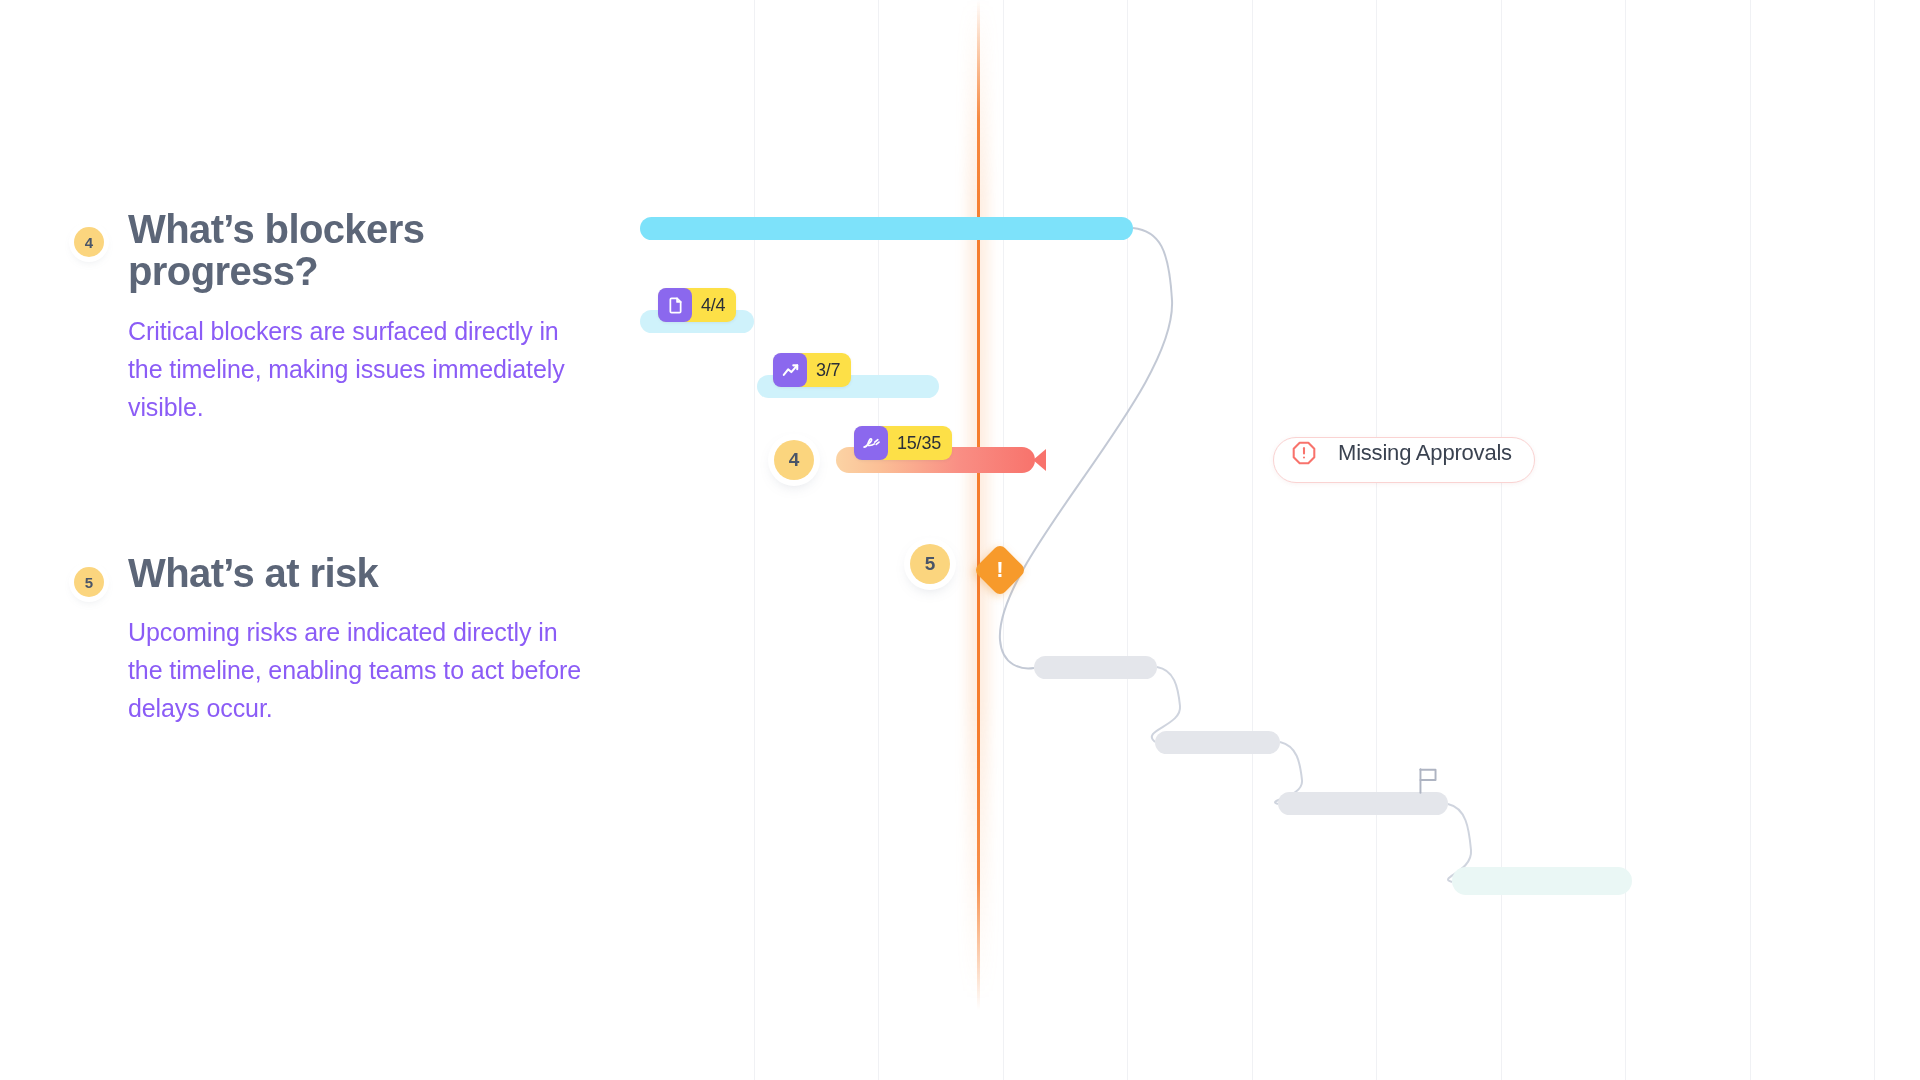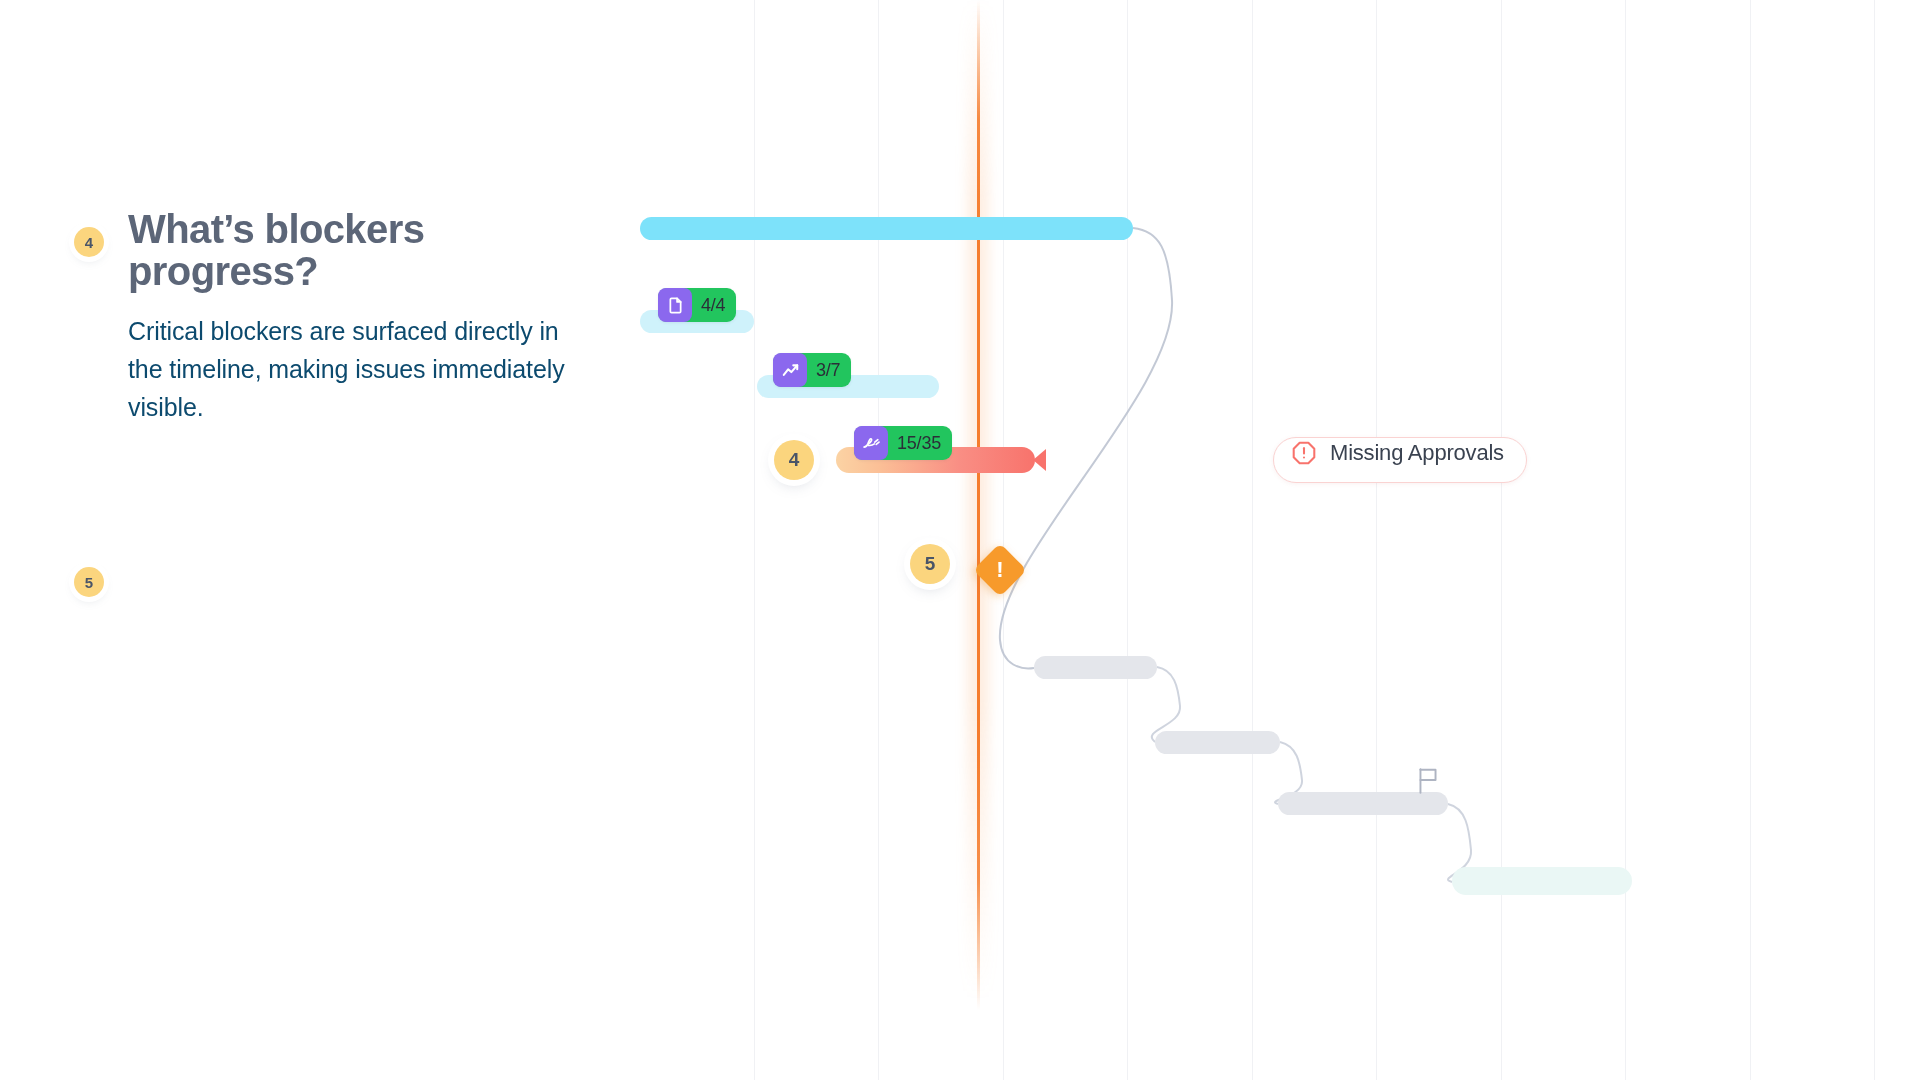--- a/index.html
+++ b/index.html
@@ -57,21 +57,21 @@
     font-size: 40px;
     line-height: 1.06;
     font-weight: bold;
     color: #5C6678;
     letter-spacing: -0.6px;
   }
   .feature p {
     margin-top: 19px;
     font-size: 25px;
     line-height: 1.52;
-    color: #0c4a6e;
+    color: #8b5cf6;
     letter-spacing: -0.1px;
     max-width: 455px;
   }
 
   
   .timeline {
     position: absolute;
     left: 640px;
     top: 0px;
     width: 1280px;
@@ -122,21 +122,21 @@
   .bar-risk    { background: linear-gradient(to right, #FBD3A4 0%, #FBBF96 22%, #F98E84 62%, #F8736C 100%); }
 
   .connector { position: absolute; left: 0; top: 0; overflow: visible; pointer-events: none; }
 
   
   .chip {
     position: absolute;
     height: 34px;
     display: flex;
     align-items: center;
-    background: #22c55e;
+    background: #fde047;
     border-radius: 9px;
     padding-right: 11px;
     box-shadow: 0 1px 3px rgba(90,100,120,0.10);
   }
   .chip .ic {
     width: 34px;
     height: 34px;
     border-radius: 8px;
     background: #8B68EE;
     display: flex;
@@ -196,20 +196,21 @@
   .alert-pill {
     position: absolute;
     height: 46px;
     display: flex;
     align-items: center;
     background: #FFFFFF;
     border: 1.5px solid #FAD3D2;
     border-radius: 999px;
     padding: 0 22px 15px 17px;
     box-shadow: 0 1px 4px rgba(200,120,120,0.10);
+    gap: 8px;
   }
   .alert-pill .oct { width: 26px; height: 26px; flex: none; }
   .alert-pill .txt {
     font-size: 22px;
     color: #3A4250;
     margin-left: 13px;
     white-space: nowrap;
     letter-spacing: -0.2px;
   }
   .alert-arrow {
@@ -232,20 +233,24 @@
     <div class="feature f1">
       <div class="step-badge">4</div>
       <div class="feature-body">
         <h2>What’s blockers progress?</h2>
         <p>Critical blockers are surfaced directly in the timeline, making issues immediately visible.</p>
       </div>
     </div>
 
     <div class="feature f2">
       <div class="step-badge">5</div>
+      <div class="feature-body">
+        <h2>What’s at risk</h2>
+        <p>Upcoming risks are indicated directly in the timeline, enabling teams to act before delays occur.</p>
+      </div>
     </div>
 
   </div>
 
   <div class="timeline">
 
     <div class="grid-line" style="left:114px"></div>
     <div class="grid-line" style="left:238px"></div>
     <div class="grid-line" style="left:363px"></div>
     <div class="grid-line" style="left:487px"></div>

